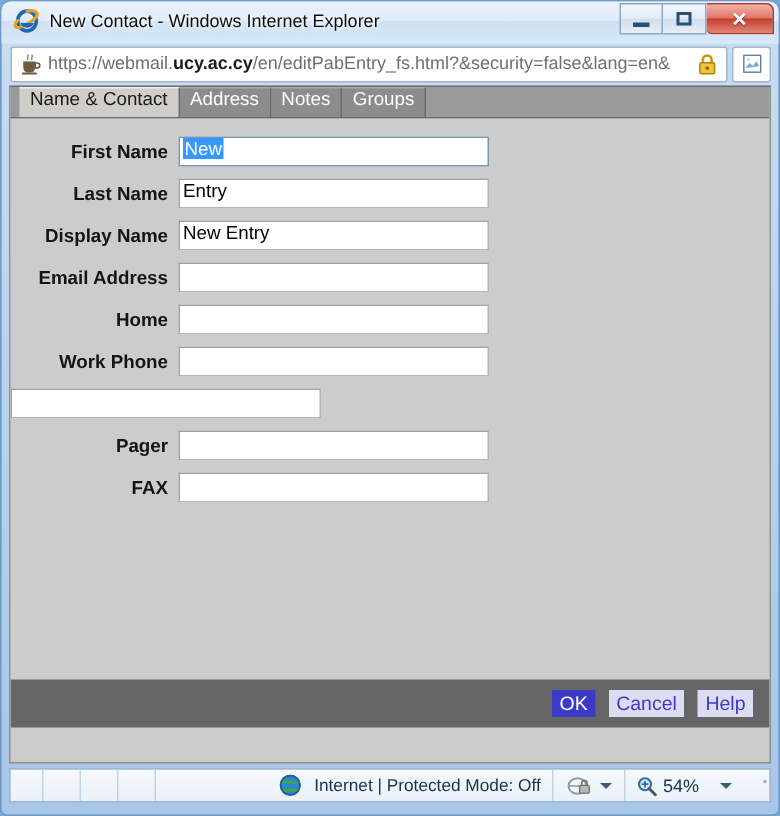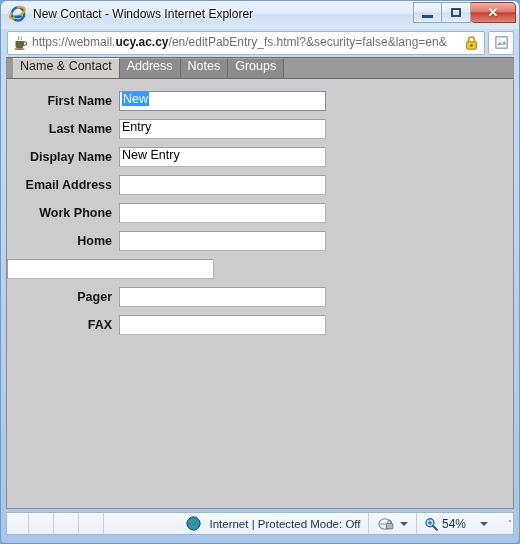--- a/index.html
+++ b/index.html
@@ -348,53 +348,58 @@
       </div>
 
       <div class="field-row">
         <div class="field-label">Email Address</div>
         <div class="field-input">
           <span></span>
         </div>
       </div>
 
       <div class="field-row">
+        <div class="field-label">Home</div>
+        <div class="field-input">
+          <span></span>
+        </div>
+      </div>
+
+      <div class="field-row">
         <div class="field-label">Work Phone</div>
         <div class="field-input">
           <span></span>
         </div>
       </div>
 
       <div class="field-row">
-        <div class="field-label">Home</div>
-        <div class="field-input">
-          <span></span>
-        </div>
-      </div>
-
-      <div class="field-row">
         <div class="field-input">
           <span></span>
         </div>
       </div>
 
       <div class="field-row">
         <div class="field-label">Pager</div>
         <div class="field-input">
           <span></span>
         </div>
       </div>
 
       <div class="field-row">
         <div class="field-label">FAX</div>
         <div class="field-input">
           <span></span>
         </div>
       </div>
 
+      <div class="buttonbar">
+        <span class="dlg-btn primary">OK</span>
+        <span class="dlg-btn">Cancel</span>
+        <span class="dlg-btn">Help</span>
+      </div>
 
     </div>
   </div>
 
   <div class="statusbar">
     <div class="sb-cell sb-c1"></div>
     <div class="sb-cell sb-c2"></div>
     <div class="sb-cell sb-c3"></div>
     <div class="sb-cell sb-c4"></div>
 

